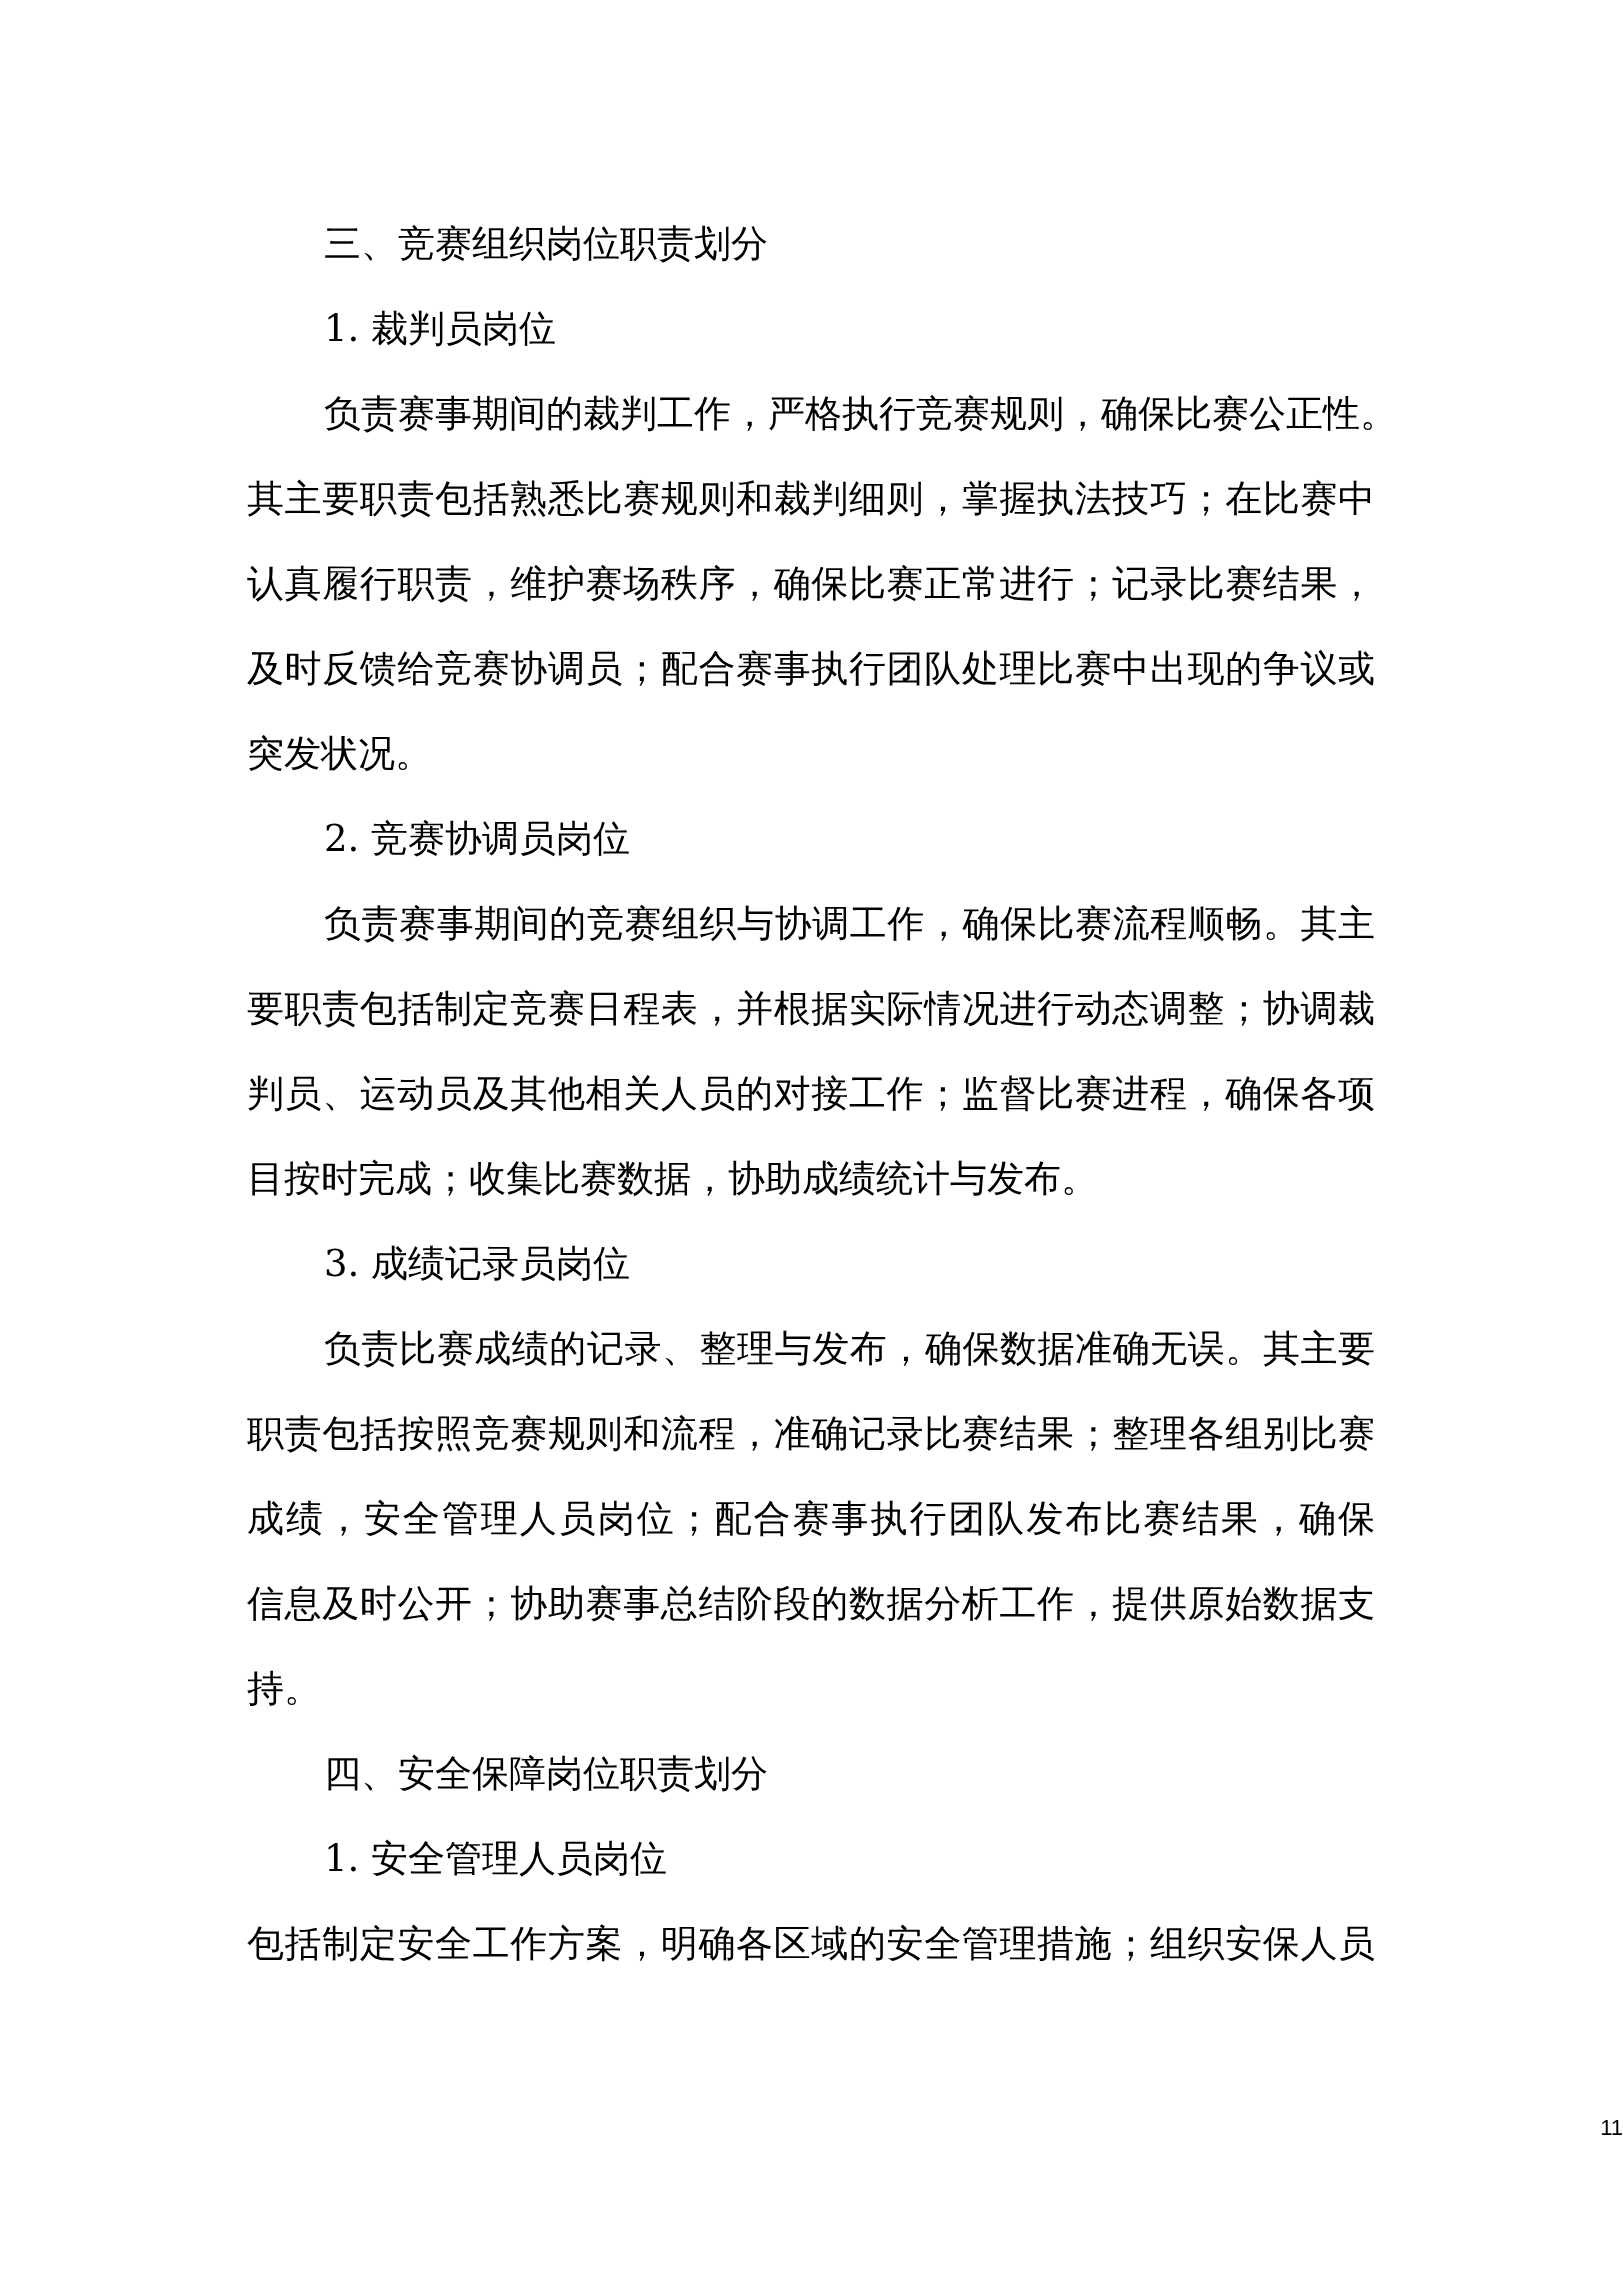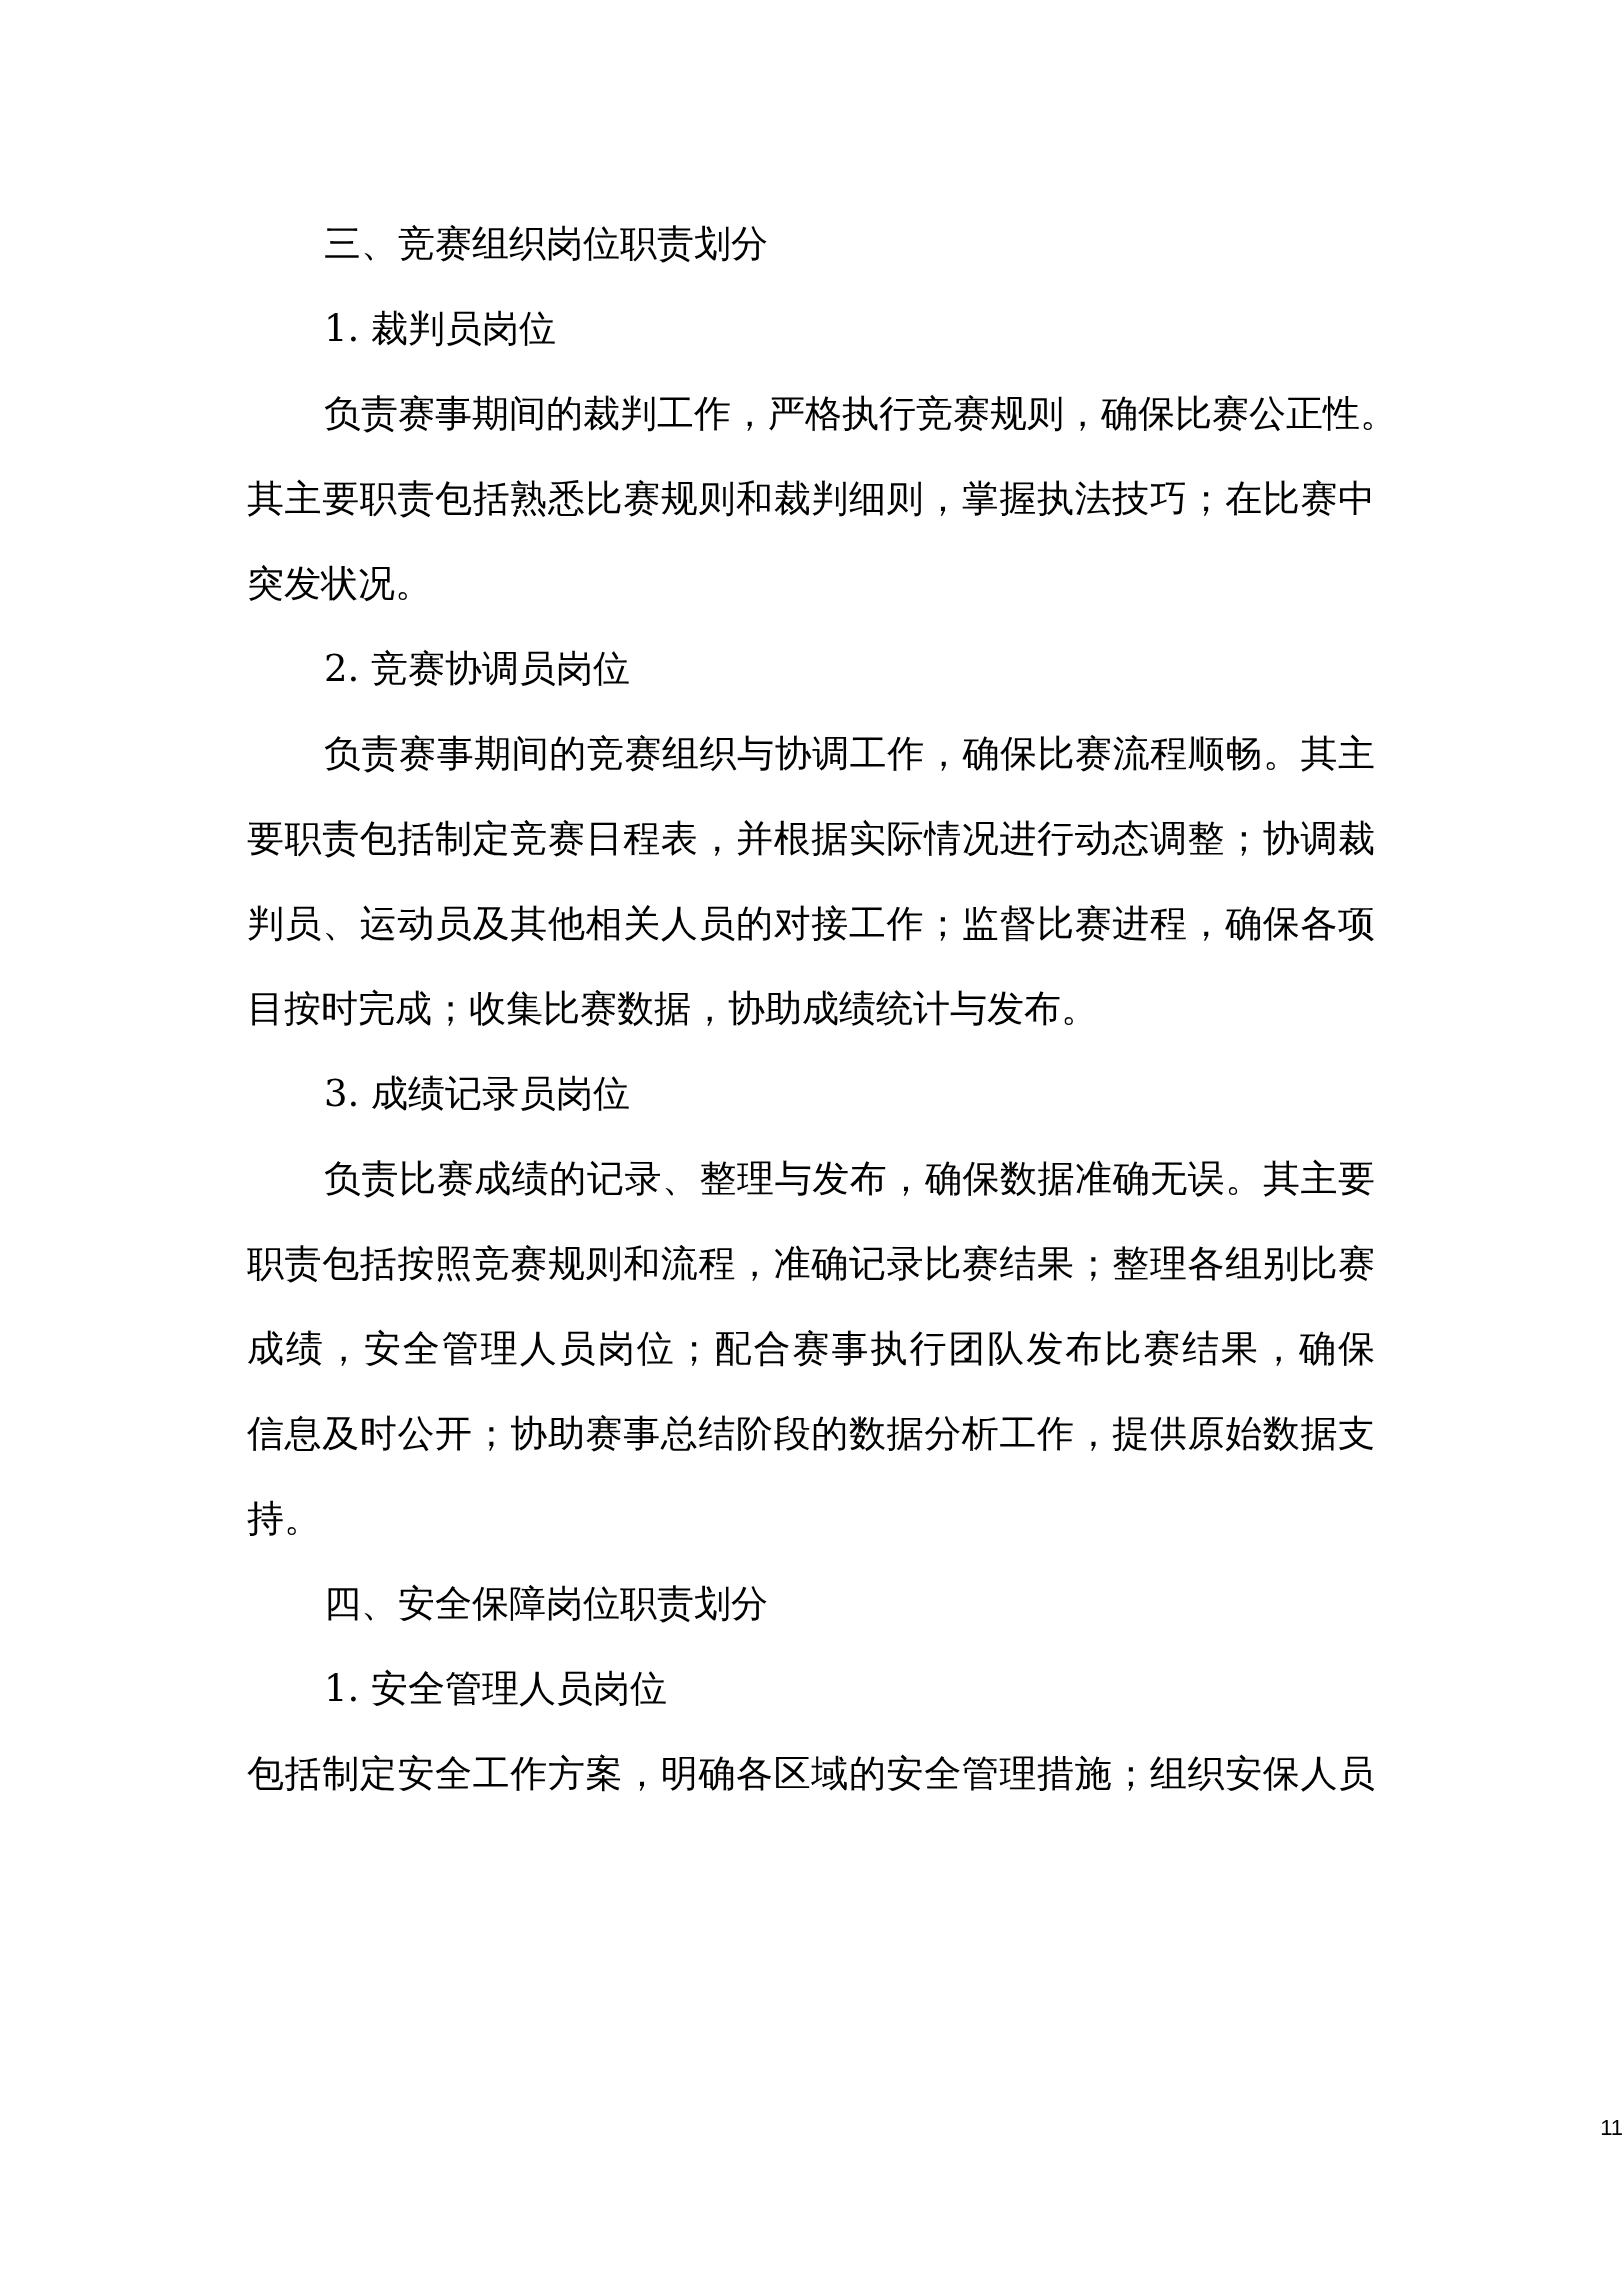--- a/index.html
+++ b/index.html
@@ -63,20 +63,22 @@
 <body>
 
 <div class="page">
   <div class="body-text">
 
     <div class="line heading">三、竞赛组织岗位职责划分</div>
 
     <div class="line heading">1.  裁判员岗位</div>
     <div class="line indent full">负责赛事期间的裁判工作，严格执行竞赛规则，确保比赛公正性。</div>
     <div class="line full">其主要职责包括熟悉比赛规则和裁判细则，掌握执法技巧；在比赛中</div>
+    <div class="line full">认真履行职责，维护赛场秩序，确保比赛正常进行；记录比赛结果，</div>
+    <div class="line full">及时反馈给竞赛协调员；配合赛事执行团队处理比赛中出现的争议或</div>
     <div class="line">突发状况。</div>
 
     <div class="line heading">2.  竞赛协调员岗位</div>
     <div class="line indent full">负责赛事期间的竞赛组织与协调工作，确保比赛流程顺畅。其主</div>
     <div class="line full">要职责包括制定竞赛日程表，并根据实际情况进行动态调整；协调裁</div>
     <div class="line full">判员、运动员及其他相关人员的对接工作；监督比赛进程，确保各项</div>
     <div class="line">目按时完成；收集比赛数据，协助成绩统计与发布。</div>
 
     <div class="line heading">3.  成绩记录员岗位</div>
     <div class="line indent full">负责比赛成绩的记录、整理与发布，确保数据准确无误。其主要</div>

